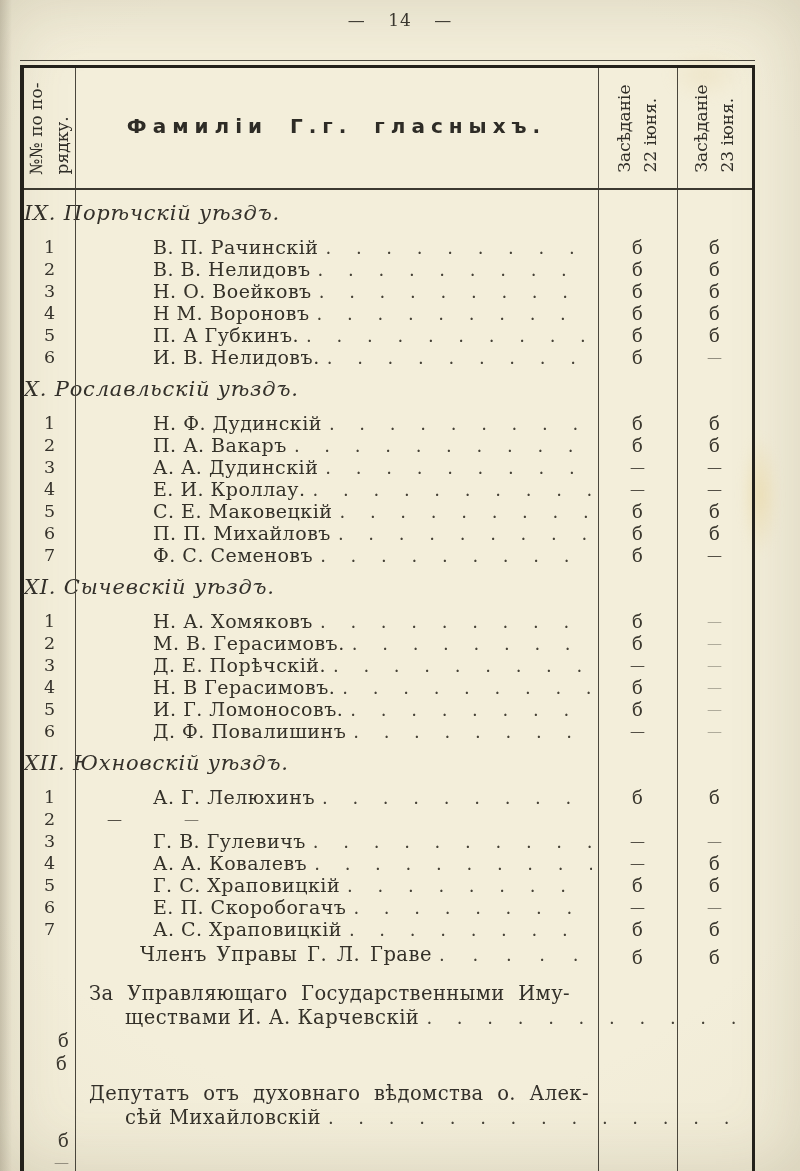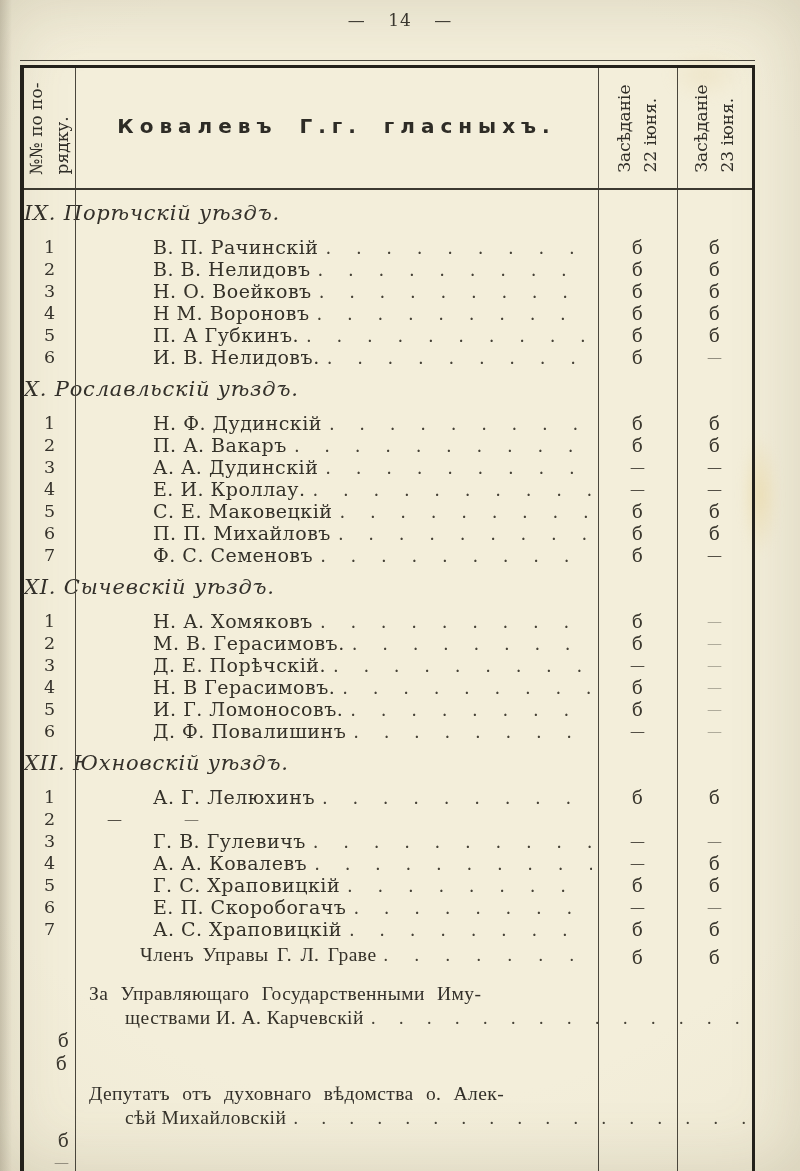--- a/index.html
+++ b/index.html
@@ -64,21 +64,21 @@
   .sec-0 .c-m23 .dash{opacity:.6;}
   .sec-2 .c-m23 .dash{opacity:.42;}
   .sec-3 .c-m23 .dash{opacity:.7;}
 
   
   .off-row{display:flex;}
   .off-row .c-m22,.off-row .c-m23{align-items:flex-end;padding-bottom:2px;}
   .off-0{height:36px;}
   .off-0 .c-m22,.off-0 .c-m23{padding-bottom:8px;}
   .off-1,.off-2{padding-top:6px;flex-direction:column;}
-  .off-name{display:block;padding-left:17px;padding-right:6px;font-family:Liberation Serif, serif;}
+  .off-name{display:block;padding-left:17px;padding-right:6px;}
   .off-name .l1{font-size:19.5px;line-height:24px;word-spacing:7px;letter-spacing:.4px;white-space:nowrap;}
   .off-name .l1.single{display:flex;align-items:baseline;word-spacing:3px;line-height:30px;}
   .off-name .l2{display:flex;align-items:baseline;padding-left:36px;font-size:19.5px;line-height:24px;letter-spacing:.4px;}
   .off-name .l2 .nm,.off-name .l1.single .nm{font-size:19.5px;}
   .off-2 .c-m23 .dash{opacity:.55;}
 
   
   .totals-row{position:relative;display:flex;height:28px;margin-top:6px;align-items:center;}
   .totals-rule{position:absolute;left:252px;right:0;top:0;height:2px;background:#26241e;}
   .t-name{justify-content:flex-end;align-items:baseline;padding-right:10px;}
@@ -104,21 +104,21 @@
     <div class="vline v3"></div>
 
     <div class="thead">
       <div class="h-num">
         <div class="vrot">
           <span>№№ по по-</span>
           <span>рядку.</span>
         </div>
       </div>
       <div class="h-names">
-        <div class="names-h">Ковалевъ Г.г. гласныхъ.</div>
+        <div class="names-h">Фамиліи Г.г. гласныхъ.</div>
       </div>
       <div class="h-m">
         <div class="vrot">
           <span>Засѣданіе</span>
           <span>22 іюня.</span>
         </div>
       </div>
       <div class="h-m last">
         <div class="vrot">
           <span>Засѣданіе</span>

